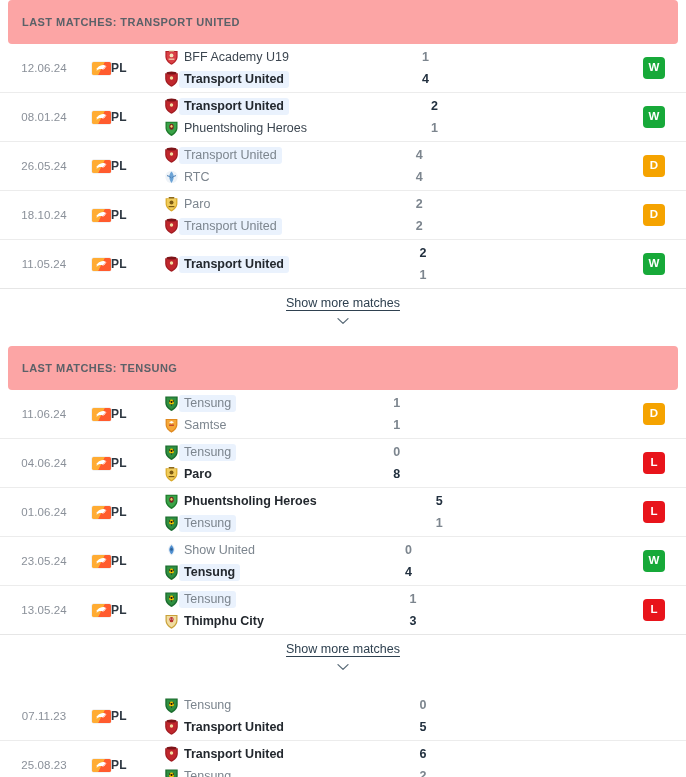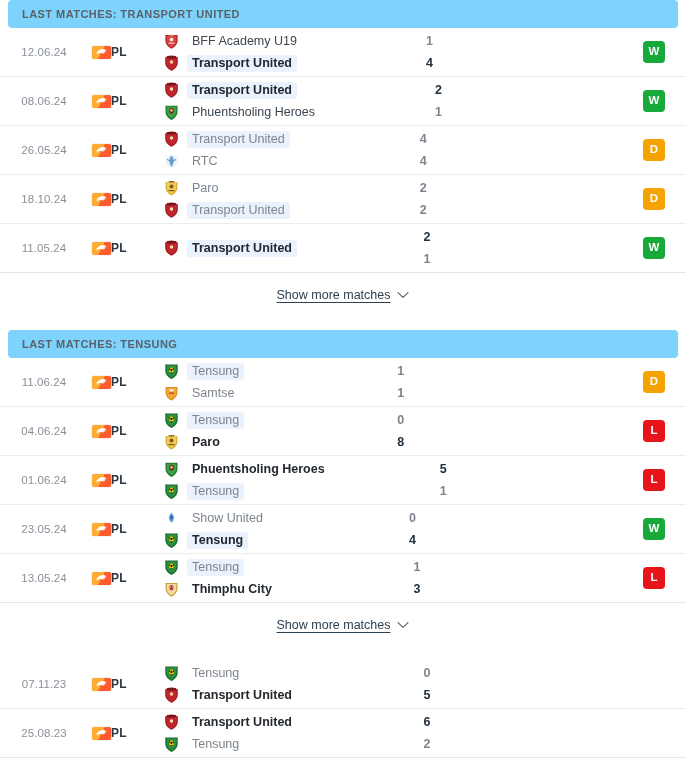--- a/index.html
+++ b/index.html
@@ -9,22 +9,22 @@
     font-family: "Liberation Sans", sans-serif;
     -webkit-font-smoothing: antialiased;
   }
   body { overflow-x: hidden; }
 
   .page { width: 686px; background: #fff; }
 
   
   .section-head {
     margin: 0 8px;
-    height: 28px;
-    background: #7dd3fc;
+    height: 44px;
+    background: #fca5a5;
     border-radius: 4px;
     display: flex;
     align-items: center;
     padding: 0 14px;
   }
   .section-head .title {
     font-size: 11px;
     font-weight: 700;
     letter-spacing: .45px;
     color: #5b6168;
@@ -94,21 +94,20 @@
     min-width: 0;
     display: flex;
     flex-direction: column;
     justify-content: center;
     gap: 5px;
     padding-left: 4px;
   }
   .team-line {
     display: flex;
     align-items: center;
-    gap: 8px;
     height: 17px;
   }
   .crest {
     width: 15px; height: 16px;
     flex: none;
     position: relative;
   }
   .crest svg { display: block; width: 15px; height: 16px; }
 
   .team-name {
@@ -172,20 +171,21 @@
     height: 43px;
     display: flex;
     align-items: center;
     justify-content: center;
   }
   .show-more {
     display: inline-flex;
     align-items: center;
     gap: 7px;
     cursor: pointer;
+    flex-direction: column;
   }
   .show-more .lbl {
     font-size: 12.5px;
     color: #2f4150;
     text-decoration: underline;
     text-underline-offset: 2.5px;
   }
   .chev { width: 12px; height: 8px; display: block; }
 
   .gap { height: 14px; background: #fff; }
@@ -239,21 +239,21 @@
         <div class="cell-scores">
           <div class="score-line dim">1</div>
           <div class="score-line">4</div>
         </div>
         <div class="cell-spacer"></div>
         <div class="cell-result">
           <span class="badge W">W</span>
         </div>
       </div>
       <div class="match-row">
-        <div class="cell-date">08.06.24</div>
+        <div class="cell-date">08.01.24</div>
         <div class="cell-comp">
           <span class="flag">
             <span class="dragon">
               <svg viewBox="0 0 13 10">
                 <path d="M1 6.2c1.2-1.6 2.6-2.8 4.2-3.5C6.6 2.1 8 1.9 9.4 2.2c.9.2 1.7.7 2.3 1.4-.6-.2-1.2-.2-1.8 0 .5.3.9.8 1.1 1.3-.6-.3-1.2-.4-1.8-.3.4.4.7.9.8 1.4-.6-.4-1.2-.6-1.9-.6.3.5.4 1 .4 1.5-.7-.5-1.4-.8-2.2-.9-.8-.1-1.6 0-2.4.3-.9.3-1.7.9-2.4 1.6.2-.6.5-1.2.9-1.7z" fill="#ffffff"></path>
                 <circle cx="3.2" cy="5.4" r=".5" fill="#ffffff"></circle>
               </svg>
             </span>
           </span>
           <span class="comp-name">PL</span>

